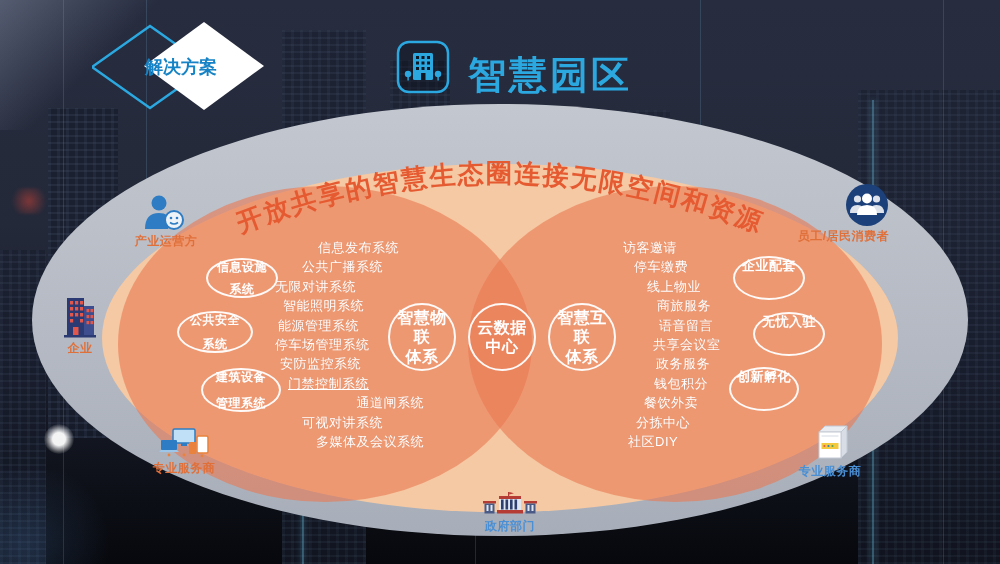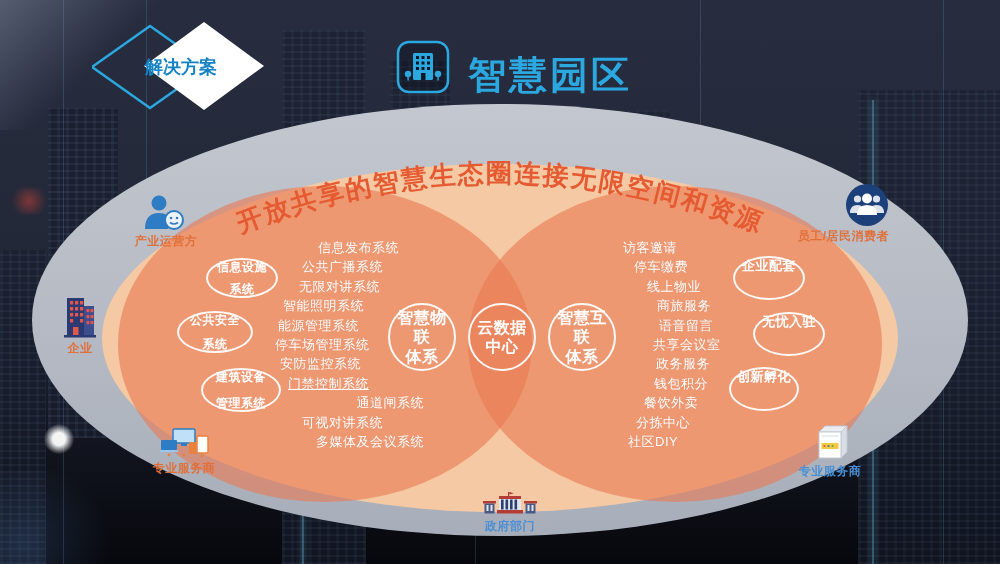--- a/index.html
+++ b/index.html
@@ -151,21 +151,21 @@
   <div class="oval single" style="left:753px;top:312px;width:68px;height:40px;">
     <span>无忧入驻</span>
   </div>
   <div class="oval single" style="left:729px;top:367px;width:66px;height:40px;">
     <span>创新孵化</span>
   </div>
 
   <div class="vlist" style="left:275px;top:238px;">
     <div class="li" style="margin-left:43px;">信息发布系统</div>
     <div class="li" style="margin-left:27px;">公共广播系统</div>
-    <div class="li" style="margin-left:24px;">无限对讲系统</div>
+    <div class="li" style="margin-left:0;">无限对讲系统</div>
     <div class="li" style="margin-left:8px;">智能照明系统</div>
     <div class="li" style="margin-left:3px;">能源管理系统</div>
     <div class="li" style="margin-left:0px;">停车场管理系统</div>
     <div class="li" style="margin-left:5px;">安防监控系统</div>
     <div class="li" style="margin-left:13px;text-decoration:underline;">门禁控制系统</div>
     <div class="li" style="margin-left:16px;text-align:right;">通道闸系统</div>
     <div class="li" style="margin-left:27px;">可视对讲系统</div>
     <div class="li" style="margin-left:41px;">多媒体及会议系统</div>
   </div>
 

